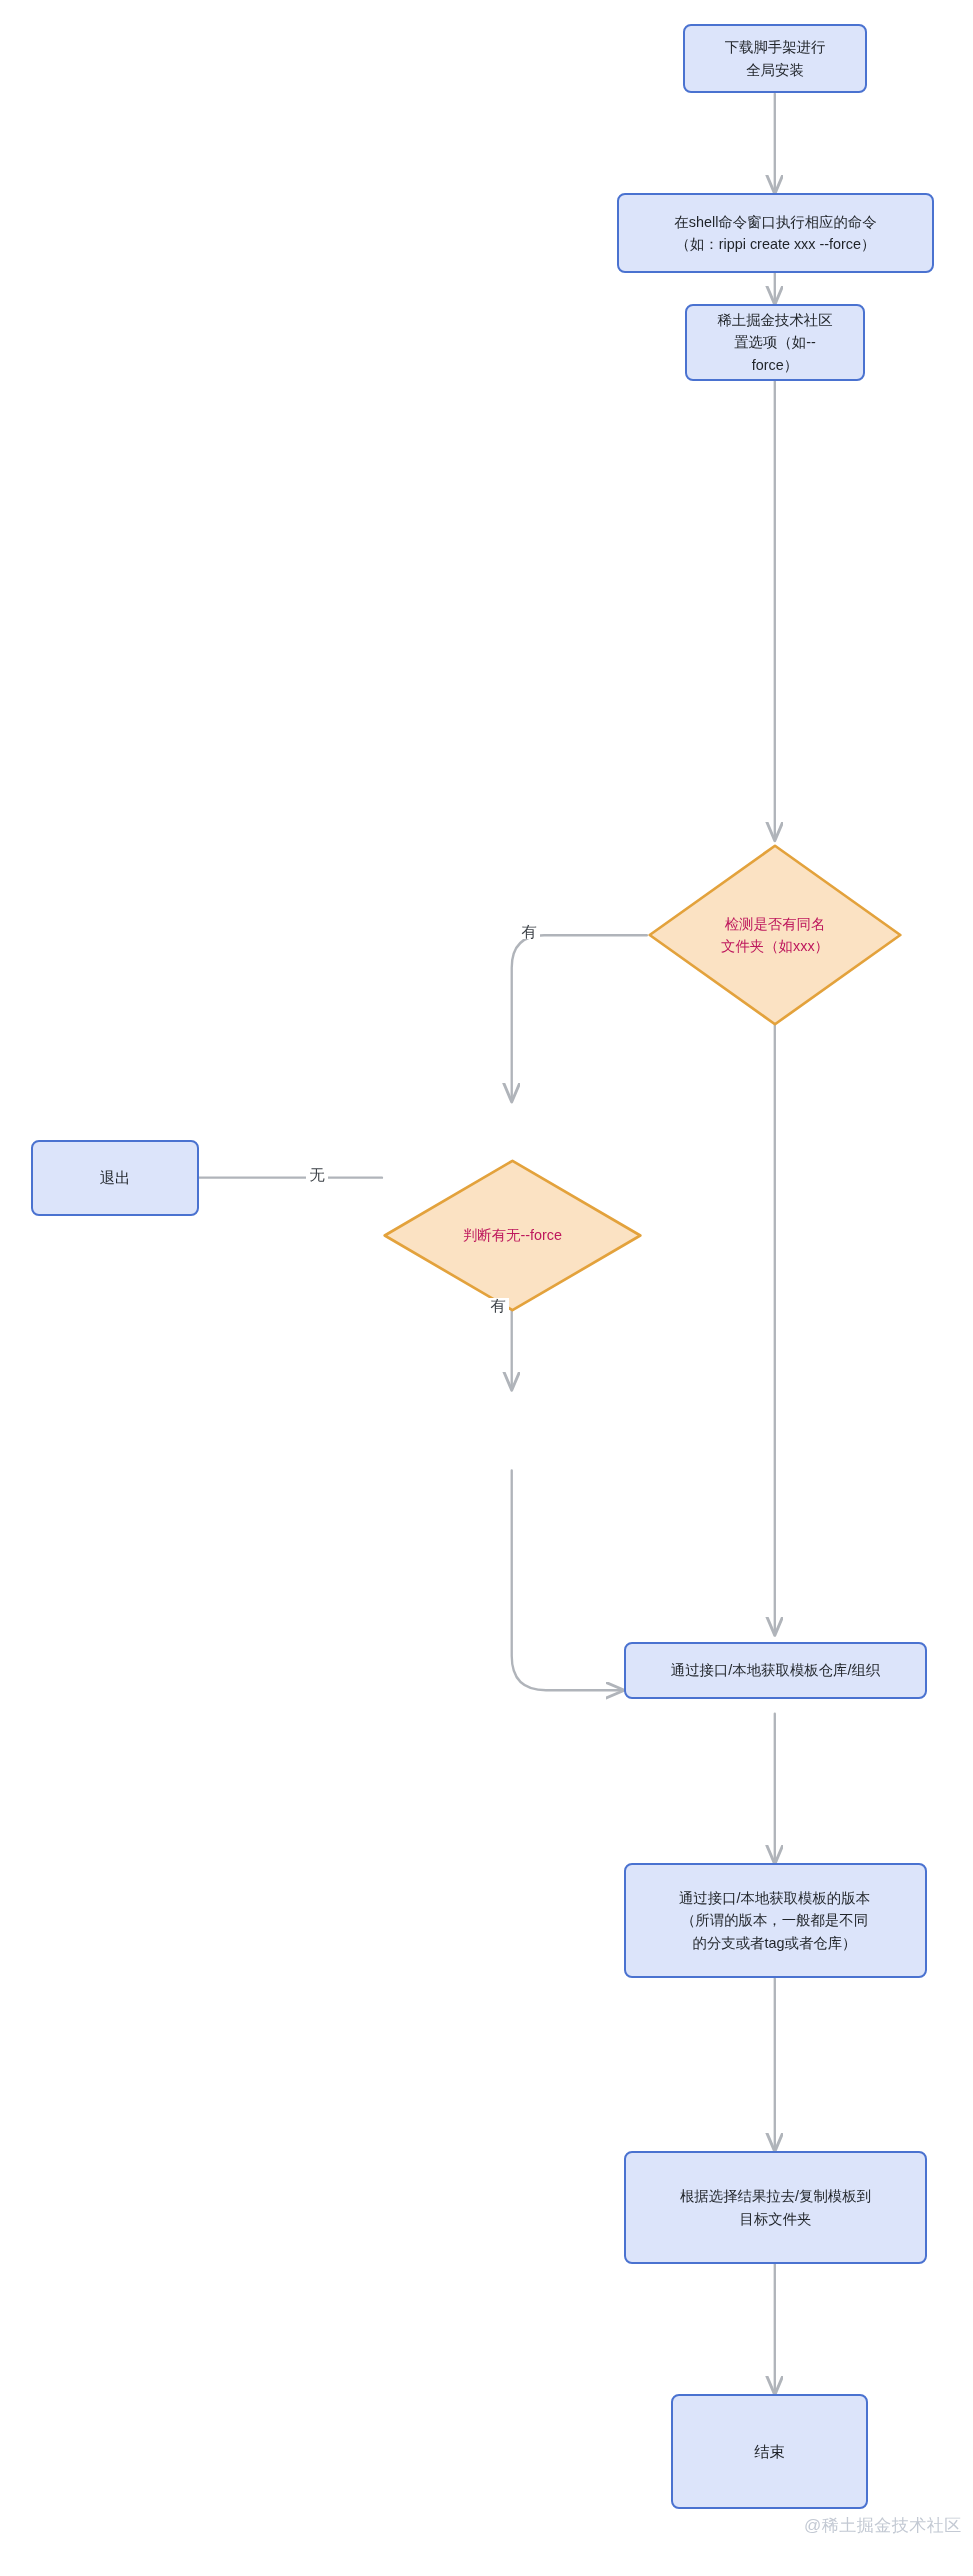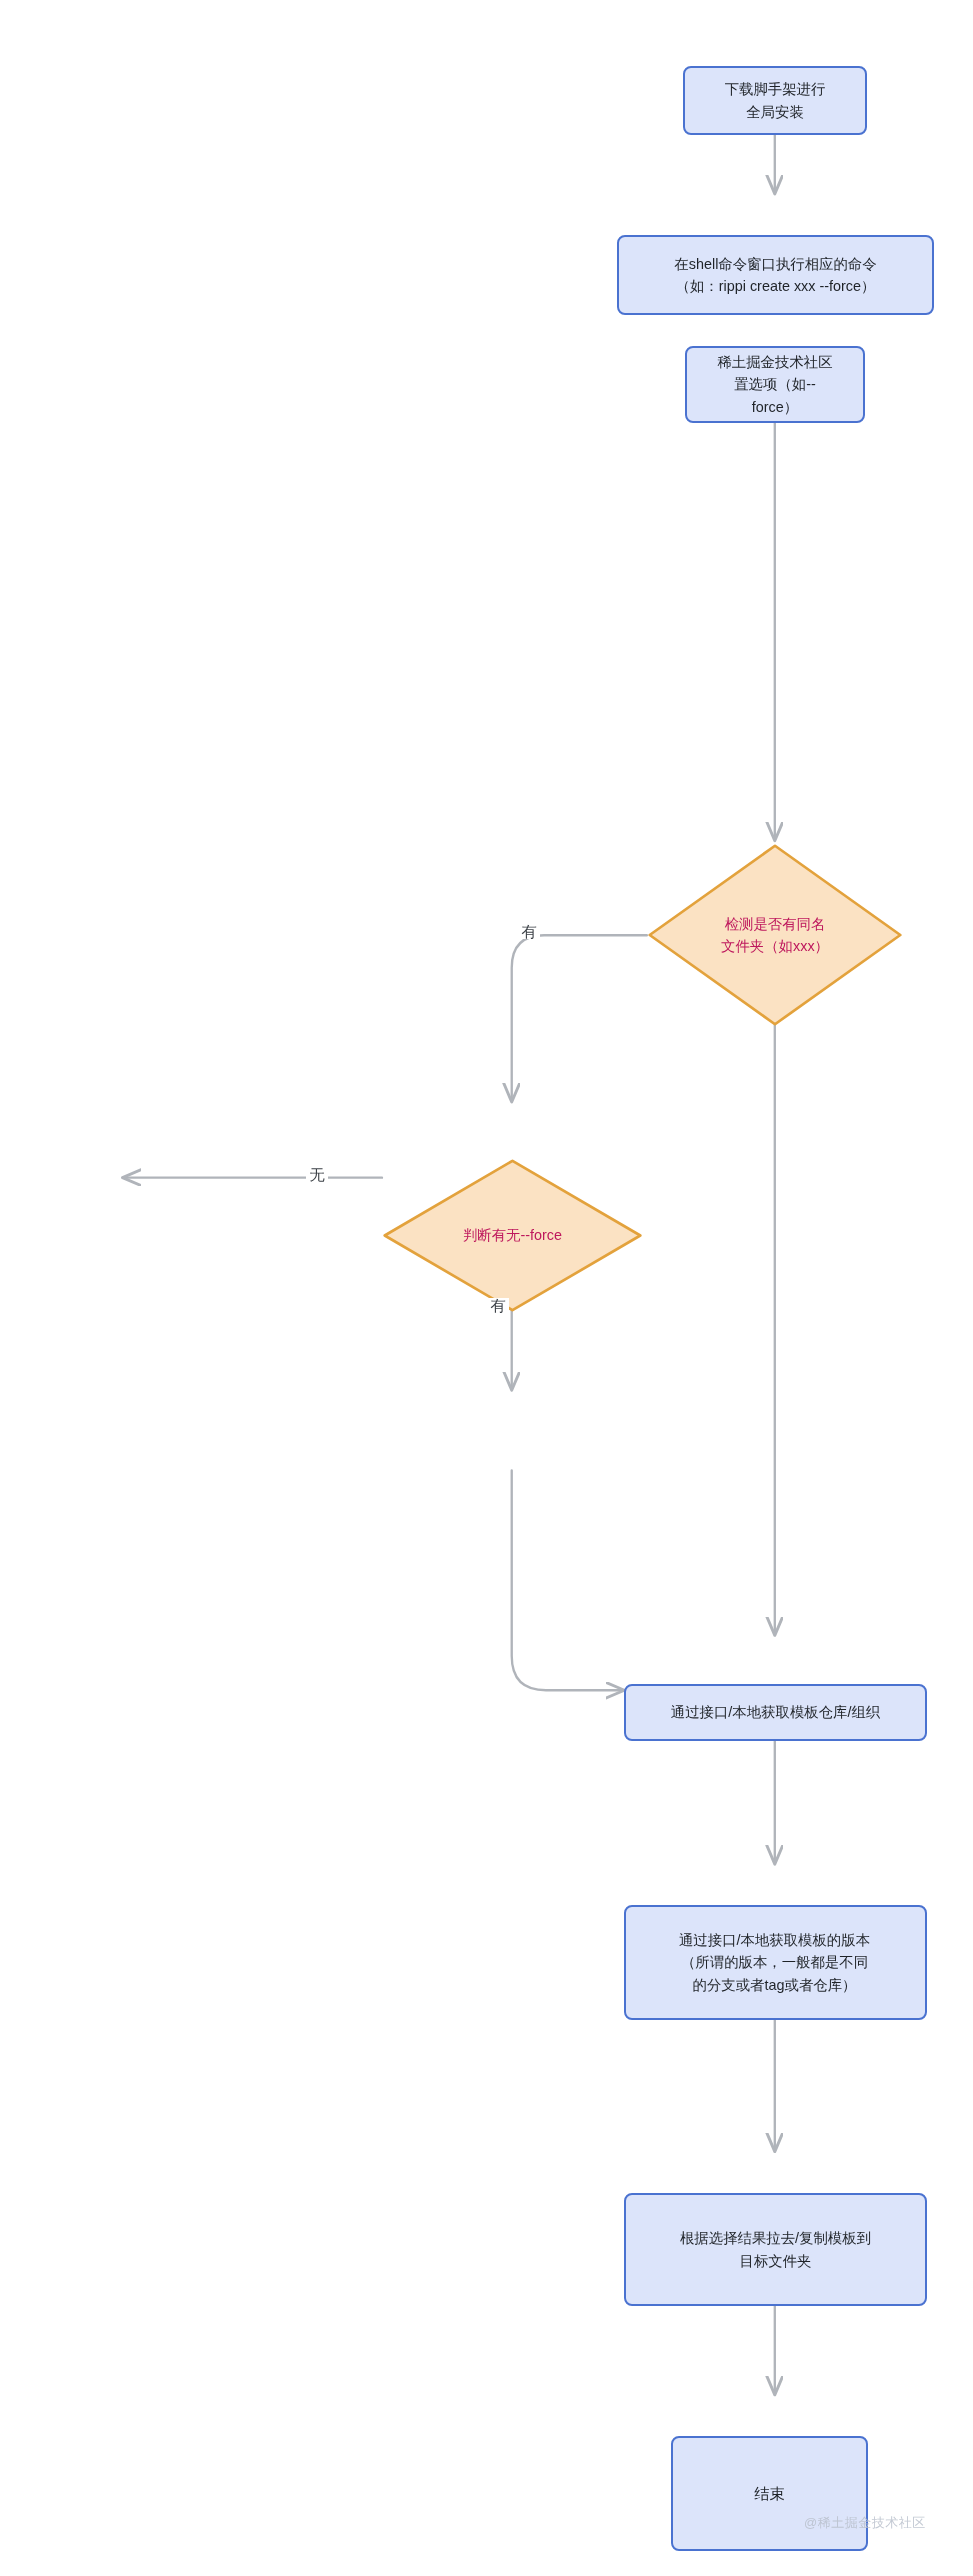--- a/index.html
+++ b/index.html
@@ -27,21 +27,20 @@
     align-items:center;
     justify-content:center;
     text-align:center;
     border-radius:8px;
     border:2.3px solid #4a72d0;
     background:#dce4fa;
     color:#1f2328;
     line-height:1.55;
     padding:5.4px 9px;
     white-space:pre-line;
-    margin-top:42px;
   }
   .node.proc{ font-size:14.4px; }
   .node.term{ font-size:15.3px; }
   .diamond-wrap{
     position:absolute;
   }
   .diamond-wrap svg{ position:absolute; left:0; top:0; }
   .diamond-label{
     position:absolute;
     left:0; top:0;
@@ -59,21 +58,21 @@
     position:absolute;
     font-size:15.3px;
     color:#3a3f45;
     background:#ffffff;
     padding:0 3.6px;
     line-height:1;
     white-space:nowrap;
   }
   .watermark{
     position:absolute;
-    font-size:13px;
+    font-size:17px;
     color:#b9c0cc;
     opacity:.85;
     letter-spacing:0.5px;
     white-space:nowrap;
   }
 </style>
 </head>
 <body>
 
 <div id="canvas">
@@ -128,20 +127,21 @@
 文件夹（如xxx）</div>
   </div>
 
   <div class="diamond-wrap" style="left:382px; top:1158px; width:261px; height:155px;">
     <svg width="261" height="155" viewBox="0 0 290 172" xmlns="http://www.w3.org/2000/svg">
       <polygon points="145,3 287,86 145,169 3,86" fill="#fbe2c3" stroke="#e3a23c" stroke-width="3" stroke-linejoin="round"></polygon>
     </svg>
     <div class="diamond-label">判断有无--force</div>
   </div>
 
+  <div class="node term" style="left:31px; top:1140px; width:168px; height:76px;">退出</div>
 
 
   <div class="node proc" style="left:624px; top:1642px; width:303px; height:57px;">通过接口/本地获取模板仓库/组织</div>
 
   <div class="node proc" style="left:624px; top:1863px; width:303px; height:115px;padding-left:7px;">通过接口/本地获取模板的版本
 （所谓的版本，一般都是不同
 的分支或者tag或者仓库）</div>
 
   <div class="node proc" style="left:624px; top:2151px; width:303px; height:113px;">根据选择结果拉去/复制模板到
 目标文件夹</div>

